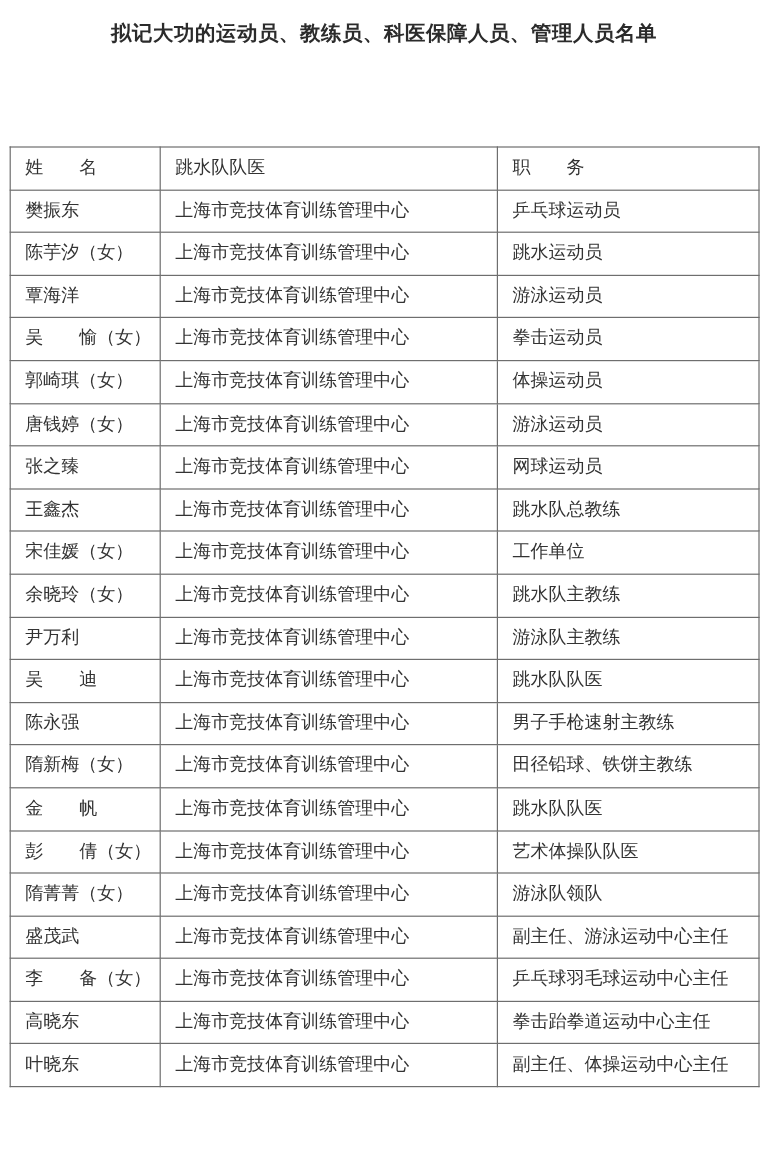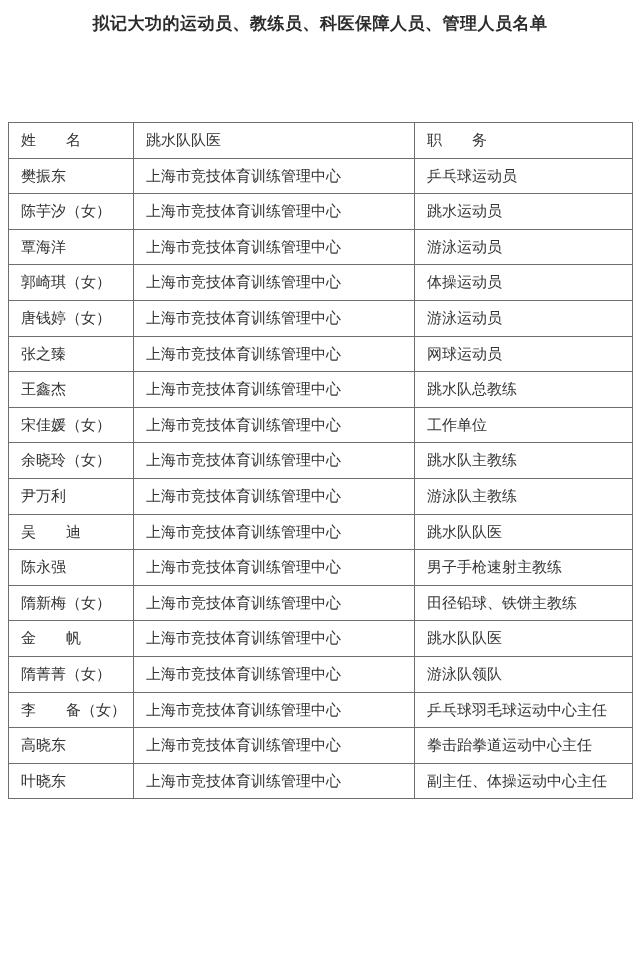--- a/index.html
+++ b/index.html
@@ -6,22 +6,21 @@
     margin: 0;
     padding: 0;
     background: #ffffff;
     width: 640px;
     height: 976px;
     overflow: hidden;
     position: relative;
     font-family: "Liberation Serif", serif;
   }
   .doc-title {
-    margin: 0;
-    padding-top: 12px;
+    margin: 16px;
     text-align: center;
     font-family: "Liberation Sans", sans-serif;
     font-weight: bold;
     font-size: 17px;
     letter-spacing: 0.5px;
     color: #2b2b2b;
   }
   table.roster {
     position: absolute;
     left: 8px;
@@ -77,20 +76,25 @@
     <td>上海市竞技体育训练管理中心</td>
     <td>跳水运动员</td>
   </tr>
 
   <tr>
     <td>覃海洋</td>
     <td>上海市竞技体育训练管理中心</td>
     <td>游泳运动员</td>
   </tr>
 
+  <tr>
+    <td>吴　　愉（女）</td>
+    <td>上海市竞技体育训练管理中心</td>
+    <td>拳击运动员</td>
+  </tr>
 
   <tr>
     <td>郭崎琪（女）</td>
     <td>上海市竞技体育训练管理中心</td>
     <td>体操运动员</td>
   </tr>
 
   <tr>
     <td>唐钱婷（女）</td>
     <td>上海市竞技体育训练管理中心</td>
@@ -146,27 +150,37 @@
     <td>上海市竞技体育训练管理中心</td>
     <td>田径铅球、铁饼主教练</td>
   </tr>
 
   <tr>
     <td>金　　帆</td>
     <td>上海市竞技体育训练管理中心</td>
     <td>跳水队队医</td>
   </tr>
 
+  <tr>
+    <td>彭　　倩（女）</td>
+    <td>上海市竞技体育训练管理中心</td>
+    <td>艺术体操队队医</td>
+  </tr>
 
   <tr>
     <td>隋菁菁（女）</td>
     <td>上海市竞技体育训练管理中心</td>
     <td>游泳队领队</td>
   </tr>
 
+  <tr>
+    <td>盛茂武</td>
+    <td>上海市竞技体育训练管理中心</td>
+    <td>副主任、游泳运动中心主任</td>
+  </tr>
 
   <tr>
     <td>李　　备（女）</td>
     <td>上海市竞技体育训练管理中心</td>
     <td>乒乓球羽毛球运动中心主任</td>
   </tr>
 
   <tr>
     <td>高晓东</td>
     <td>上海市竞技体育训练管理中心</td>

